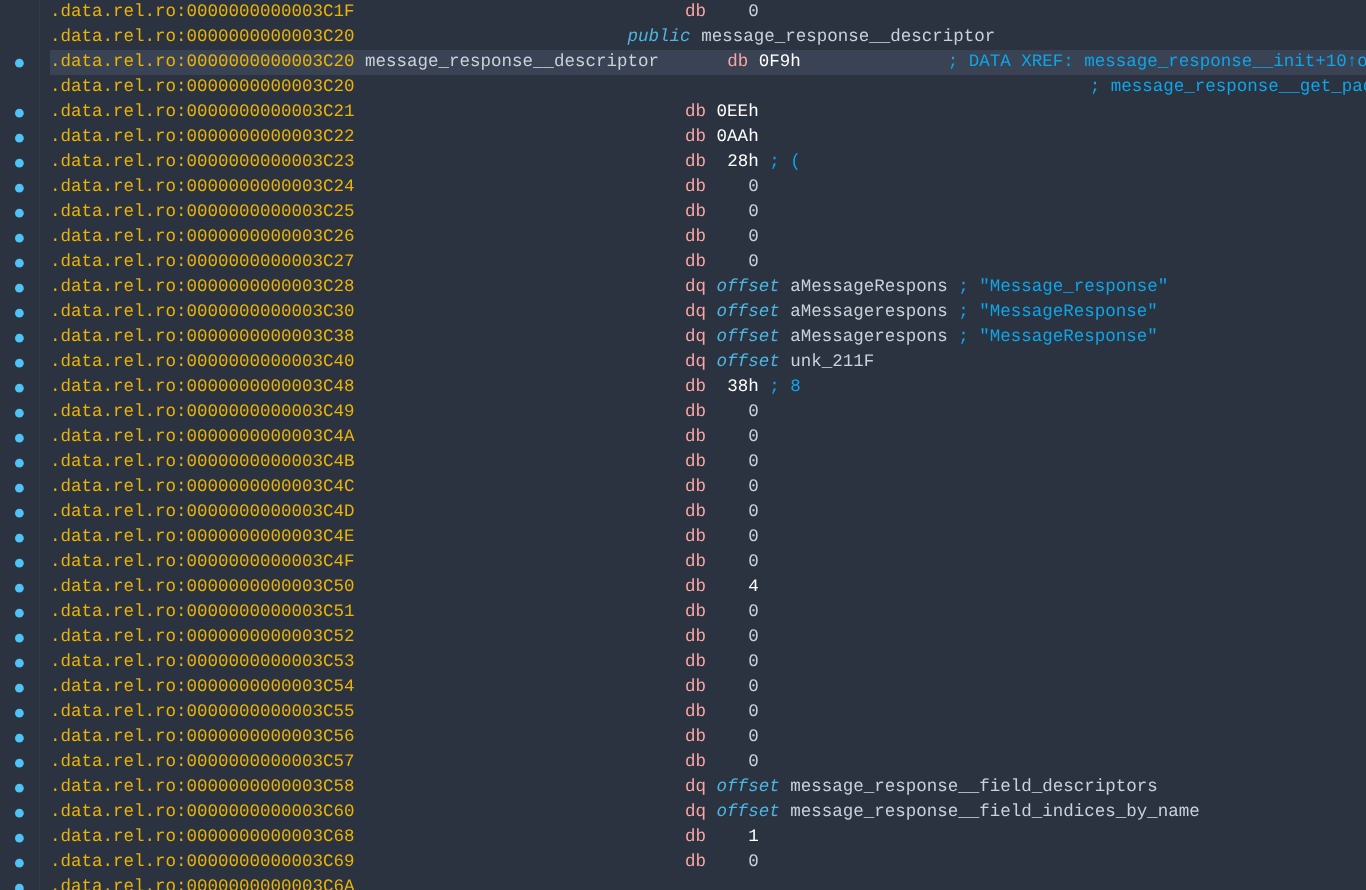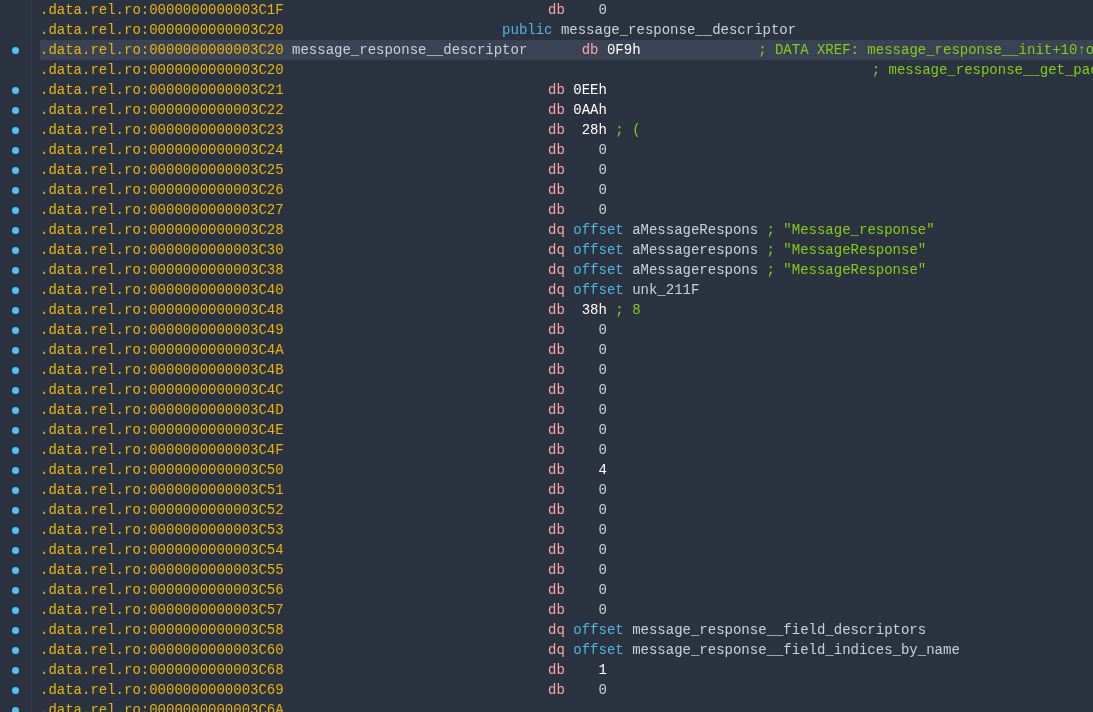--- a/index.html
+++ b/index.html
@@ -43,22 +43,22 @@
   .line {
     height: 20px;
     display: block;
   }
   .line.hl { background: #3a4354; }
   .seg   { color: #eab308; }
   .mnem  { color: #fca5a5; margin-left: 46px; }
   .num   { color: #ffffff; margin-top: 23px; }
   .zero  { color: #c9d1d9; }
   .ident { color: #c9d1d9; }
-  .kw    { color: #4db6e2; }
-  .cmt   { color: #84cc16; }
+  .kw    { color: #4db6e2; font-style: italic; }
+  .cmt   { color: #0ea5e9; }
   .label { color: #c9d1d9; }
 </style>
 </head>
 <body>
 
 <div class="viewport">
   <div class="gutter" id="gutter">
       <div class="bp"></div>
       <div class="bp"></div>
       <div class="bp">

